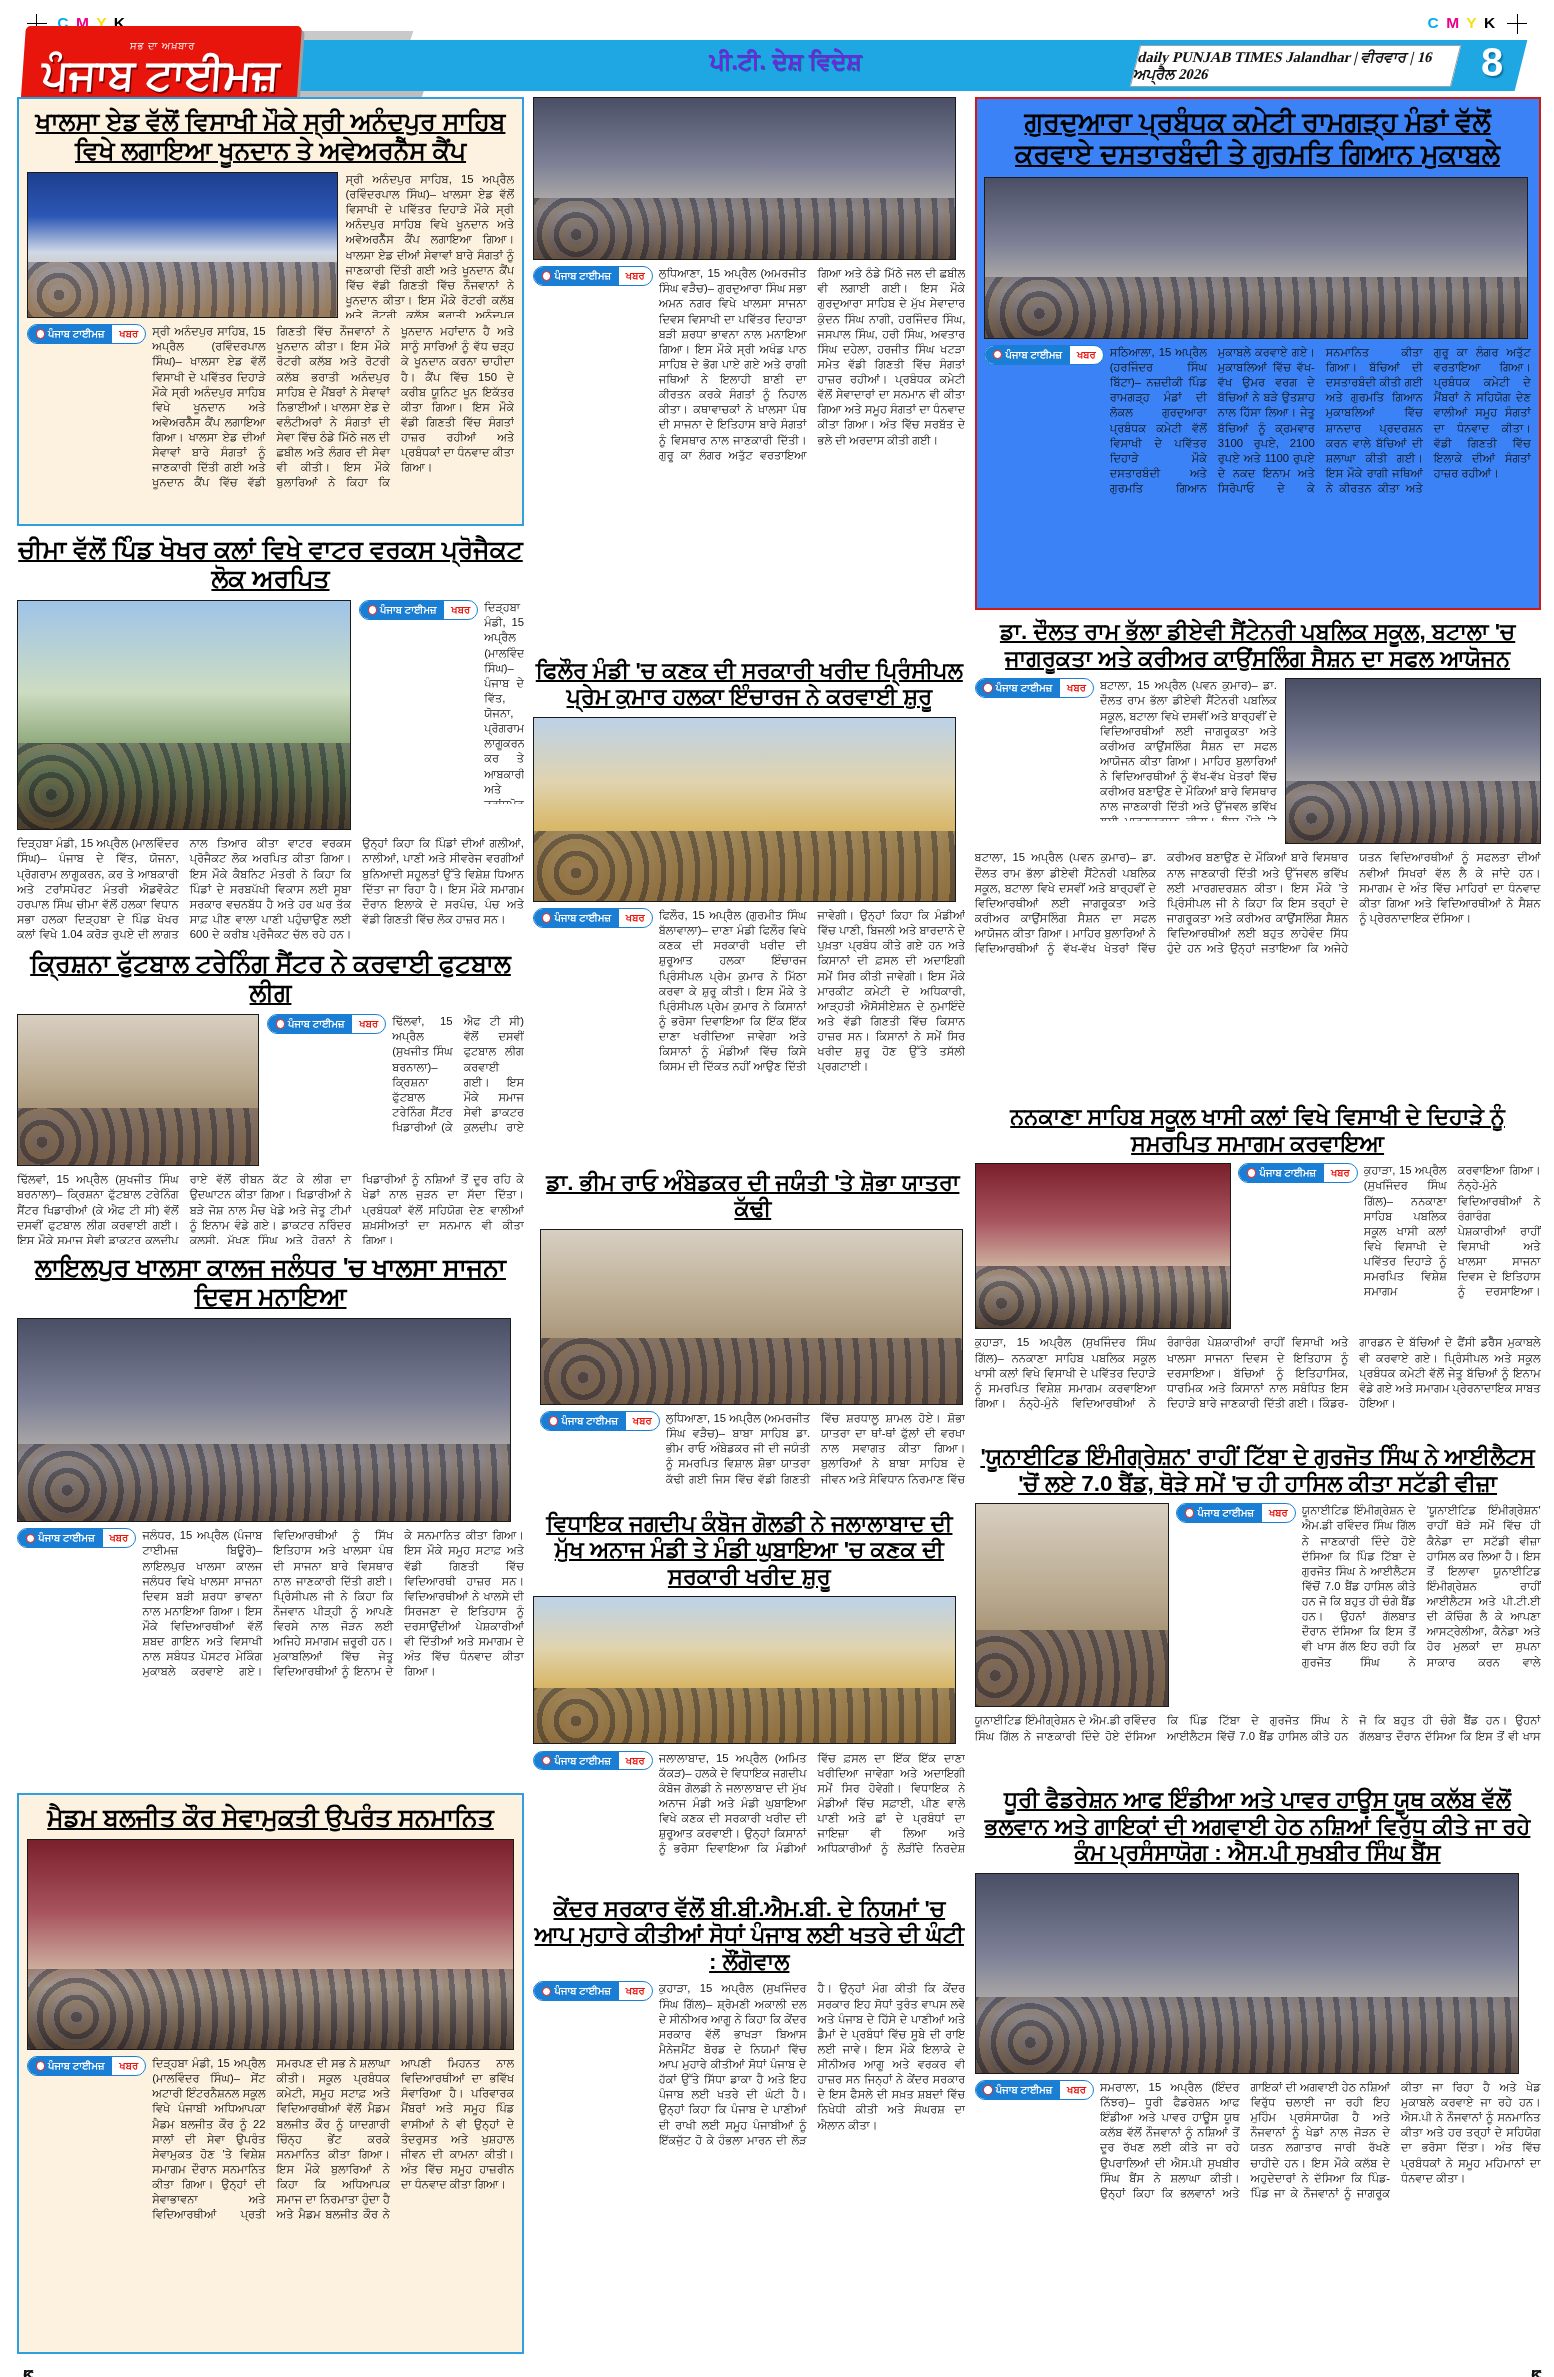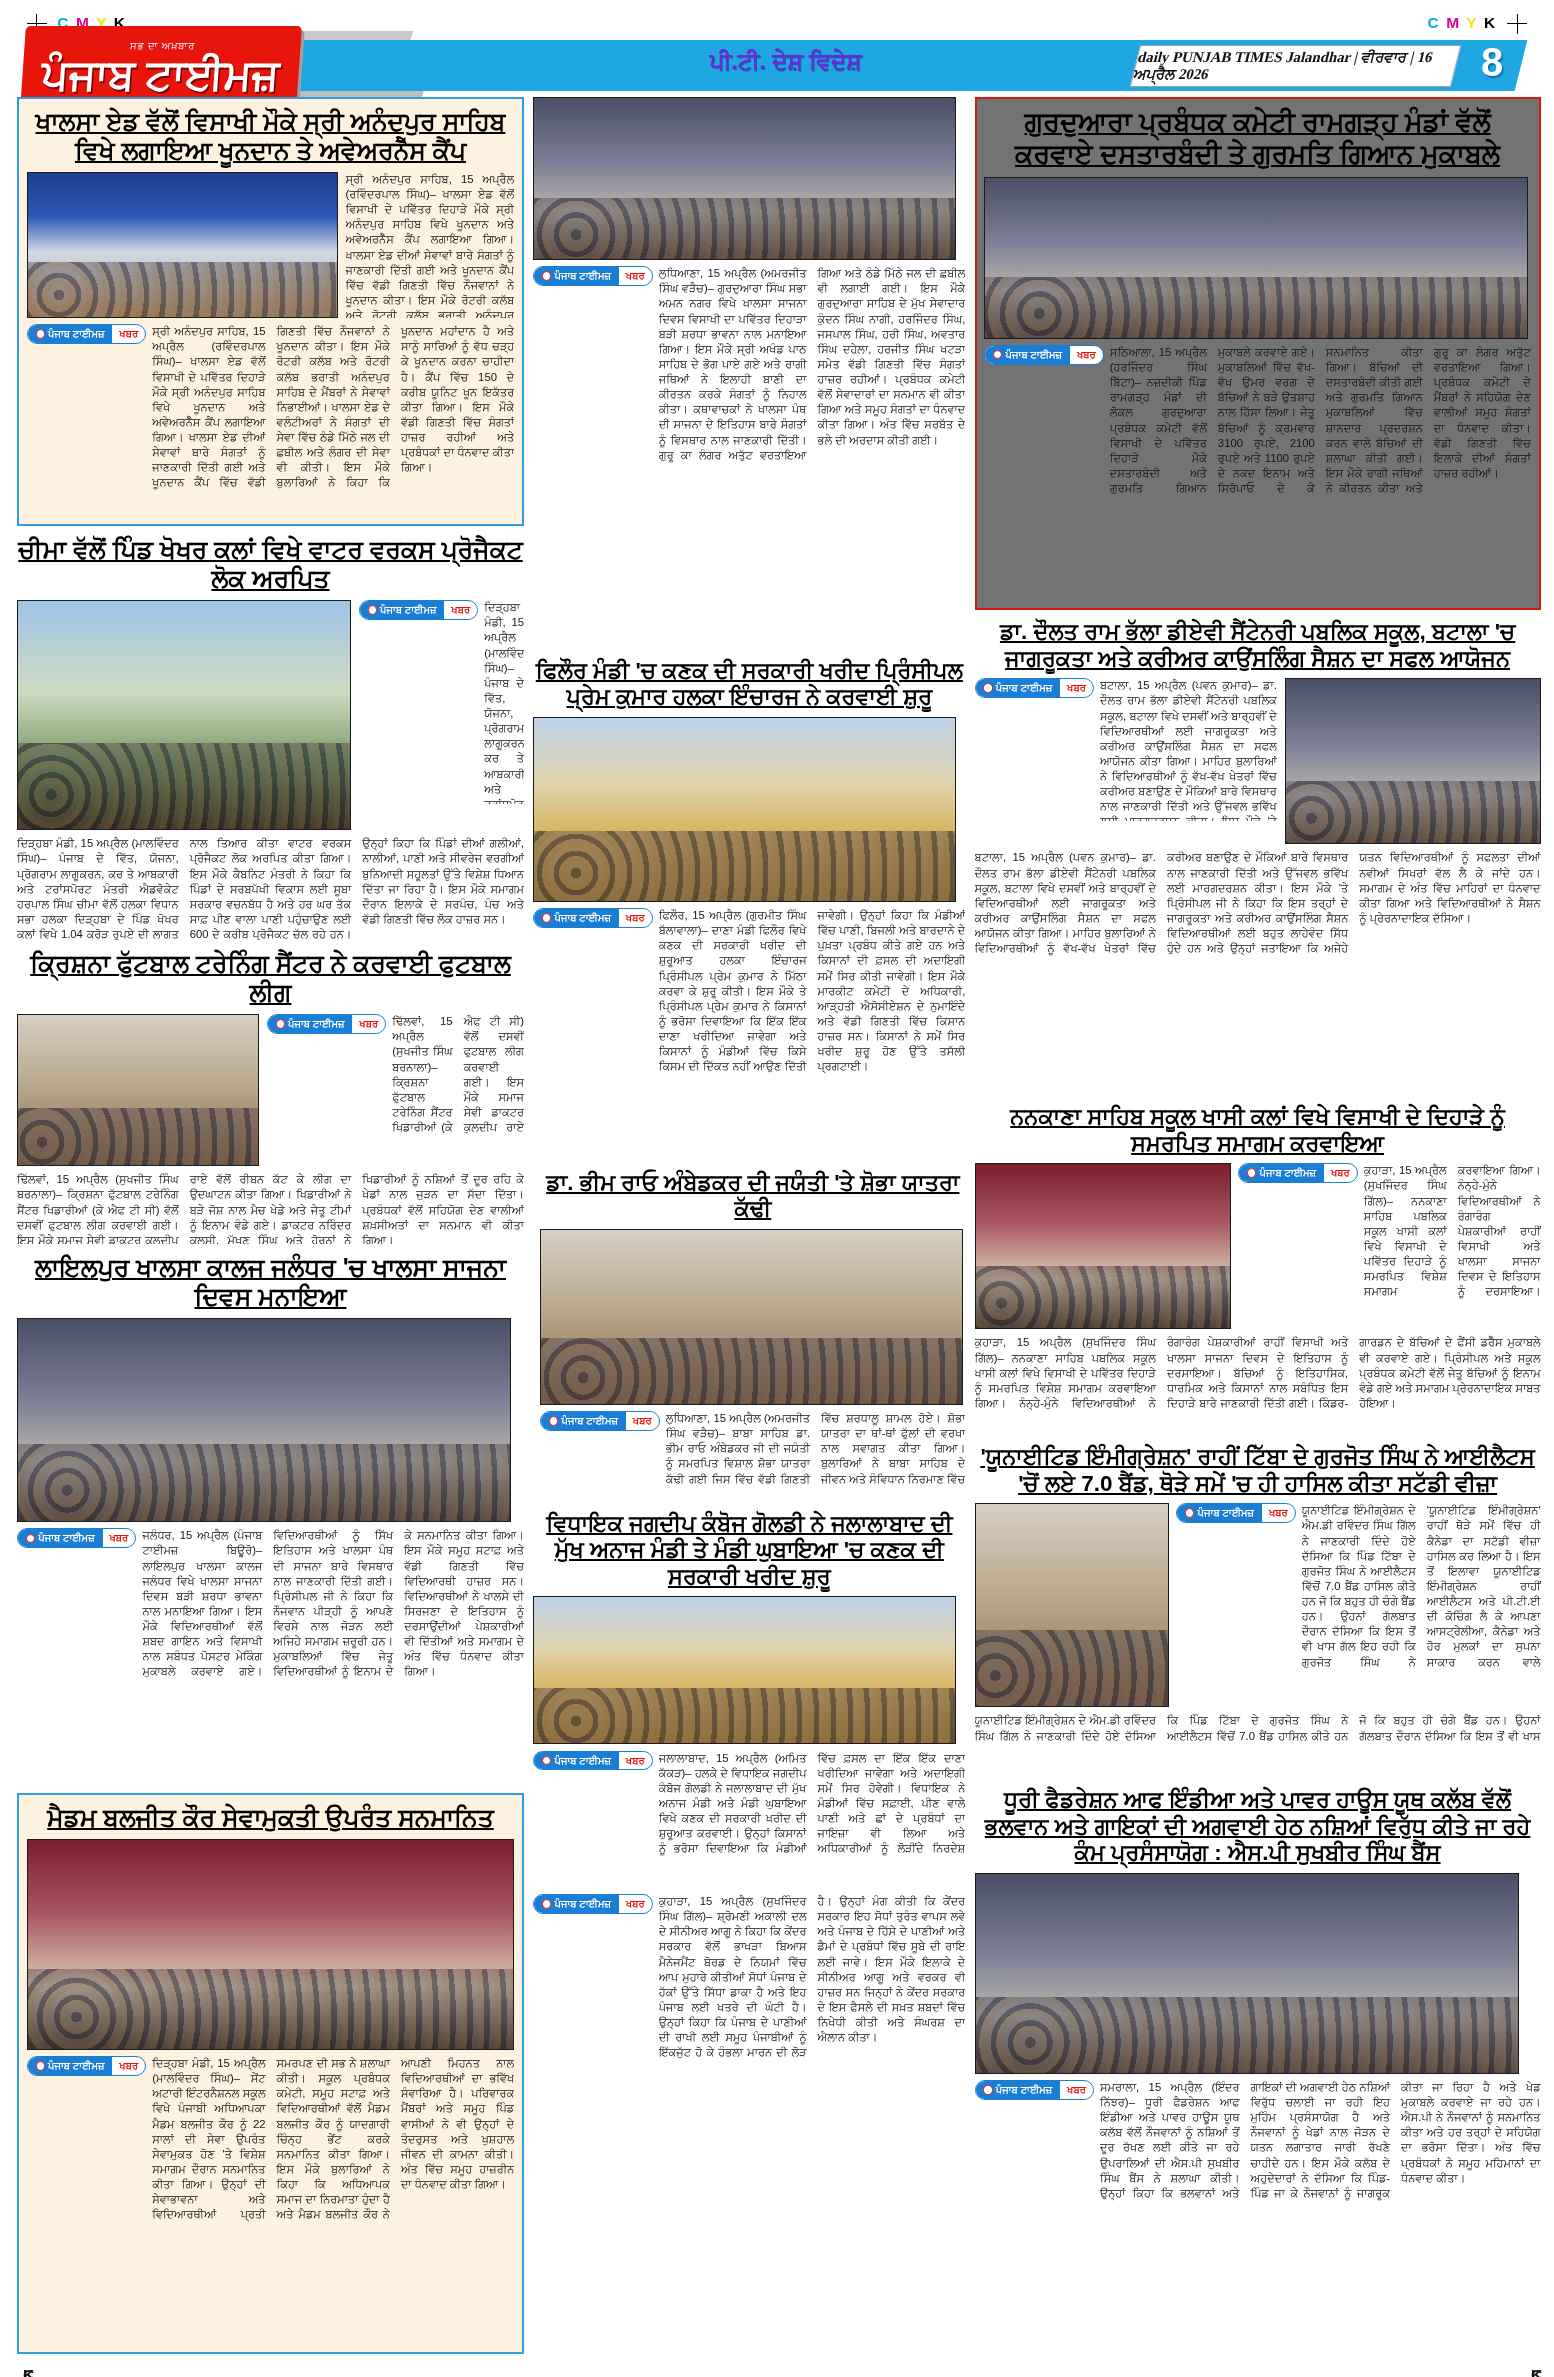--- a/index.html
+++ b/index.html
@@ -27,21 +27,21 @@
             border-radius:4.7px;box-shadow:3.1px 3.9px 0 #9f9f9f;transform:skewX(-4deg);
             display:flex;flex-direction:column;align-items:center;justify-content:center;}
   .mast-tagline{color:#fff;font-size:10px;letter-spacing:0.8px;margin-bottom:1.6px;}
   .mast-title{color:#fff;font-size:42px;font-weight:bold;line-height:1;text-shadow:1.6px 1.6px 0 #7c0000;}
   
   .cols{position:absolute;top:97px;left:17px;display:flex;gap:9.3px;}
   .col{display:flex;flex-direction:column;}
   .col-l{width:507px}.col-m{width:432px}.col-r{width:566px}
   article{position:relative;overflow:hidden;margin-bottom:7px;background:#fff;}
   .boxed-blue{border:2.3px solid #2f9fe0;background:#fcf2df;padding:6.2px 7.8px;}
-  .boxed-red{border:2.3px solid #d21a12;background:#737373;padding:6.2px 7.8px;}
+  .boxed-red{border:2.3px solid #d21a12;background:#3b82f6;padding:6.2px 7.8px;}
   .hl{font-weight:bold;color:#000;text-align:center;line-height:1.18;margin:1.6px 0 6.2px 0;
       font-family:"Liberation Sans","DejaVu Sans",sans-serif;text-decoration:underline;}
   .hl-xl{font-size:27px}.hl-lg{font-size:25px}.hl-md{font-size:22.5px}
   .body-txt{font-size:11.3px;line-height:1.34;text-align:justify;color:#141414;}
   .cols2{columns:2;column-gap:11px;}
   .cols3{columns:3;column-gap:11px;}
   .cols4{columns:4;column-gap:11px;}
   .clip{overflow:hidden;}
   .row{display:flex;gap:7.8px;}
   
@@ -238,20 +238,21 @@
                 <span class="dot"></span>
                 <span>ਪੰਜਾਬ ਟਾਈਮਜ਼</span>
               </span>
             <span class="bl">ਖਬਰ</span>
           </span>
           <div class="body-txt cols2 clip" style="height:117px;">ਜਲਾਲਾਬਾਦ, 15 ਅਪ੍ਰੈਲ (ਅਮਿਤ ਕੱਕੜ)– ਹਲਕੇ ਦੇ ਵਿਧਾਇਕ ਜਗਦੀਪ ਕੰਬੋਜ ਗੋਲਡੀ ਨੇ ਜਲਾਲਾਬਾਦ ਦੀ ਮੁੱਖ ਅਨਾਜ ਮੰਡੀ ਅਤੇ ਮੰਡੀ ਘੁਬਾਇਆ ਵਿਖੇ ਕਣਕ ਦੀ ਸਰਕਾਰੀ ਖਰੀਦ ਦੀ ਸ਼ੁਰੂਆਤ ਕਰਵਾਈ। ਉਨ੍ਹਾਂ ਕਿਸਾਨਾਂ ਨੂੰ ਭਰੋਸਾ ਦਿਵਾਇਆ ਕਿ ਮੰਡੀਆਂ ਵਿੱਚ ਫ਼ਸਲ ਦਾ ਇੱਕ ਇੱਕ ਦਾਣਾ ਖਰੀਦਿਆ ਜਾਵੇਗਾ ਅਤੇ ਅਦਾਇਗੀ ਸਮੇਂ ਸਿਰ ਹੋਵੇਗੀ। ਵਿਧਾਇਕ ਨੇ ਮੰਡੀਆਂ ਵਿੱਚ ਸਫ਼ਾਈ, ਪੀਣ ਵਾਲੇ ਪਾਣੀ ਅਤੇ ਛਾਂ ਦੇ ਪ੍ਰਬੰਧਾਂ ਦਾ ਜਾਇਜ਼ਾ ਵੀ ਲਿਆ ਅਤੇ ਅਧਿਕਾਰੀਆਂ ਨੂੰ ਲੋੜੀਂਦੇ ਨਿਰਦੇਸ਼ ਦਿੱਤੇ। ਇਸ ਮੌਕੇ ਮਾਰਕੀਟ ਕਮੇਟੀ ਦੇ ਚੇਅਰਮੈਨ, ਆੜ੍ਹਤੀਆਂ ਅਤੇ ਕਿਸਾਨਾਂ ਨੇ ਵਿਧਾਇਕ ਦਾ ਧੰਨਵਾਦ ਕੀਤਾ।</div>
         </div>
       </article>
 
       <article style="height:435px;">
+        <div class="hl hl-md">ਕੇਂਦਰ ਸਰਕਾਰ ਵੱਲੋਂ ਬੀ.ਬੀ.ਐਮ.ਬੀ. ਦੇ ਨਿਯਮਾਂ 'ਚ ਆਪ ਮੁਹਾਰੇ ਕੀਤੀਆਂ ਸੋਧਾਂ ਪੰਜਾਬ ਲਈ ਖਤਰੇ ਦੀ ਘੰਟੀ : ਲੌਂਗੋਵਾਲ</div>
         <span class="badge">
           <span class="bp">
               <span class="dot"></span>
               <span>ਪੰਜਾਬ ਟਾਈਮਜ਼</span>
             </span>
           <span class="bl">ਖਬਰ</span>
         </span>
         <div class="body-txt cols2 clip" style="height:325px;">ਕੁਹਾੜਾ, 15 ਅਪ੍ਰੈਲ (ਸੁਖਜਿੰਦਰ ਸਿੰਘ ਗਿੱਲ)– ਸ਼੍ਰੋਮਣੀ ਅਕਾਲੀ ਦਲ ਦੇ ਸੀਨੀਅਰ ਆਗੂ ਨੇ ਕਿਹਾ ਕਿ ਕੇਂਦਰ ਸਰਕਾਰ ਵੱਲੋਂ ਭਾਖੜਾ ਬਿਆਸ ਮੈਨੇਜਮੈਂਟ ਬੋਰਡ ਦੇ ਨਿਯਮਾਂ ਵਿੱਚ ਆਪ ਮੁਹਾਰੇ ਕੀਤੀਆਂ ਸੋਧਾਂ ਪੰਜਾਬ ਦੇ ਹੱਕਾਂ ਉੱਤੇ ਸਿੱਧਾ ਡਾਕਾ ਹੈ ਅਤੇ ਇਹ ਪੰਜਾਬ ਲਈ ਖਤਰੇ ਦੀ ਘੰਟੀ ਹੈ। ਉਨ੍ਹਾਂ ਕਿਹਾ ਕਿ ਪੰਜਾਬ ਦੇ ਪਾਣੀਆਂ ਦੀ ਰਾਖੀ ਲਈ ਸਮੂਹ ਪੰਜਾਬੀਆਂ ਨੂੰ ਇੱਕਜੁੱਟ ਹੋ ਕੇ ਹੰਭਲਾ ਮਾਰਨ ਦੀ ਲੋੜ ਹੈ। ਉਨ੍ਹਾਂ ਮੰਗ ਕੀਤੀ ਕਿ ਕੇਂਦਰ ਸਰਕਾਰ ਇਹ ਸੋਧਾਂ ਤੁਰੰਤ ਵਾਪਸ ਲਵੇ ਅਤੇ ਪੰਜਾਬ ਦੇ ਹਿੱਸੇ ਦੇ ਪਾਣੀਆਂ ਅਤੇ ਡੈਮਾਂ ਦੇ ਪ੍ਰਬੰਧਾਂ ਵਿੱਚ ਸੂਬੇ ਦੀ ਰਾਇ ਲਈ ਜਾਵੇ। ਇਸ ਮੌਕੇ ਇਲਾਕੇ ਦੇ ਸੀਨੀਅਰ ਆਗੂ ਅਤੇ ਵਰਕਰ ਵੀ ਹਾਜ਼ਰ ਸਨ ਜਿਨ੍ਹਾਂ ਨੇ ਕੇਂਦਰ ਸਰਕਾਰ ਦੇ ਇਸ ਫੈਸਲੇ ਦੀ ਸਖ਼ਤ ਸ਼ਬਦਾਂ ਵਿੱਚ ਨਿਖੇਧੀ ਕੀਤੀ ਅਤੇ ਸੰਘਰਸ਼ ਦਾ ਐਲਾਨ ਕੀਤਾ।</div>
       </article>
     </div>

